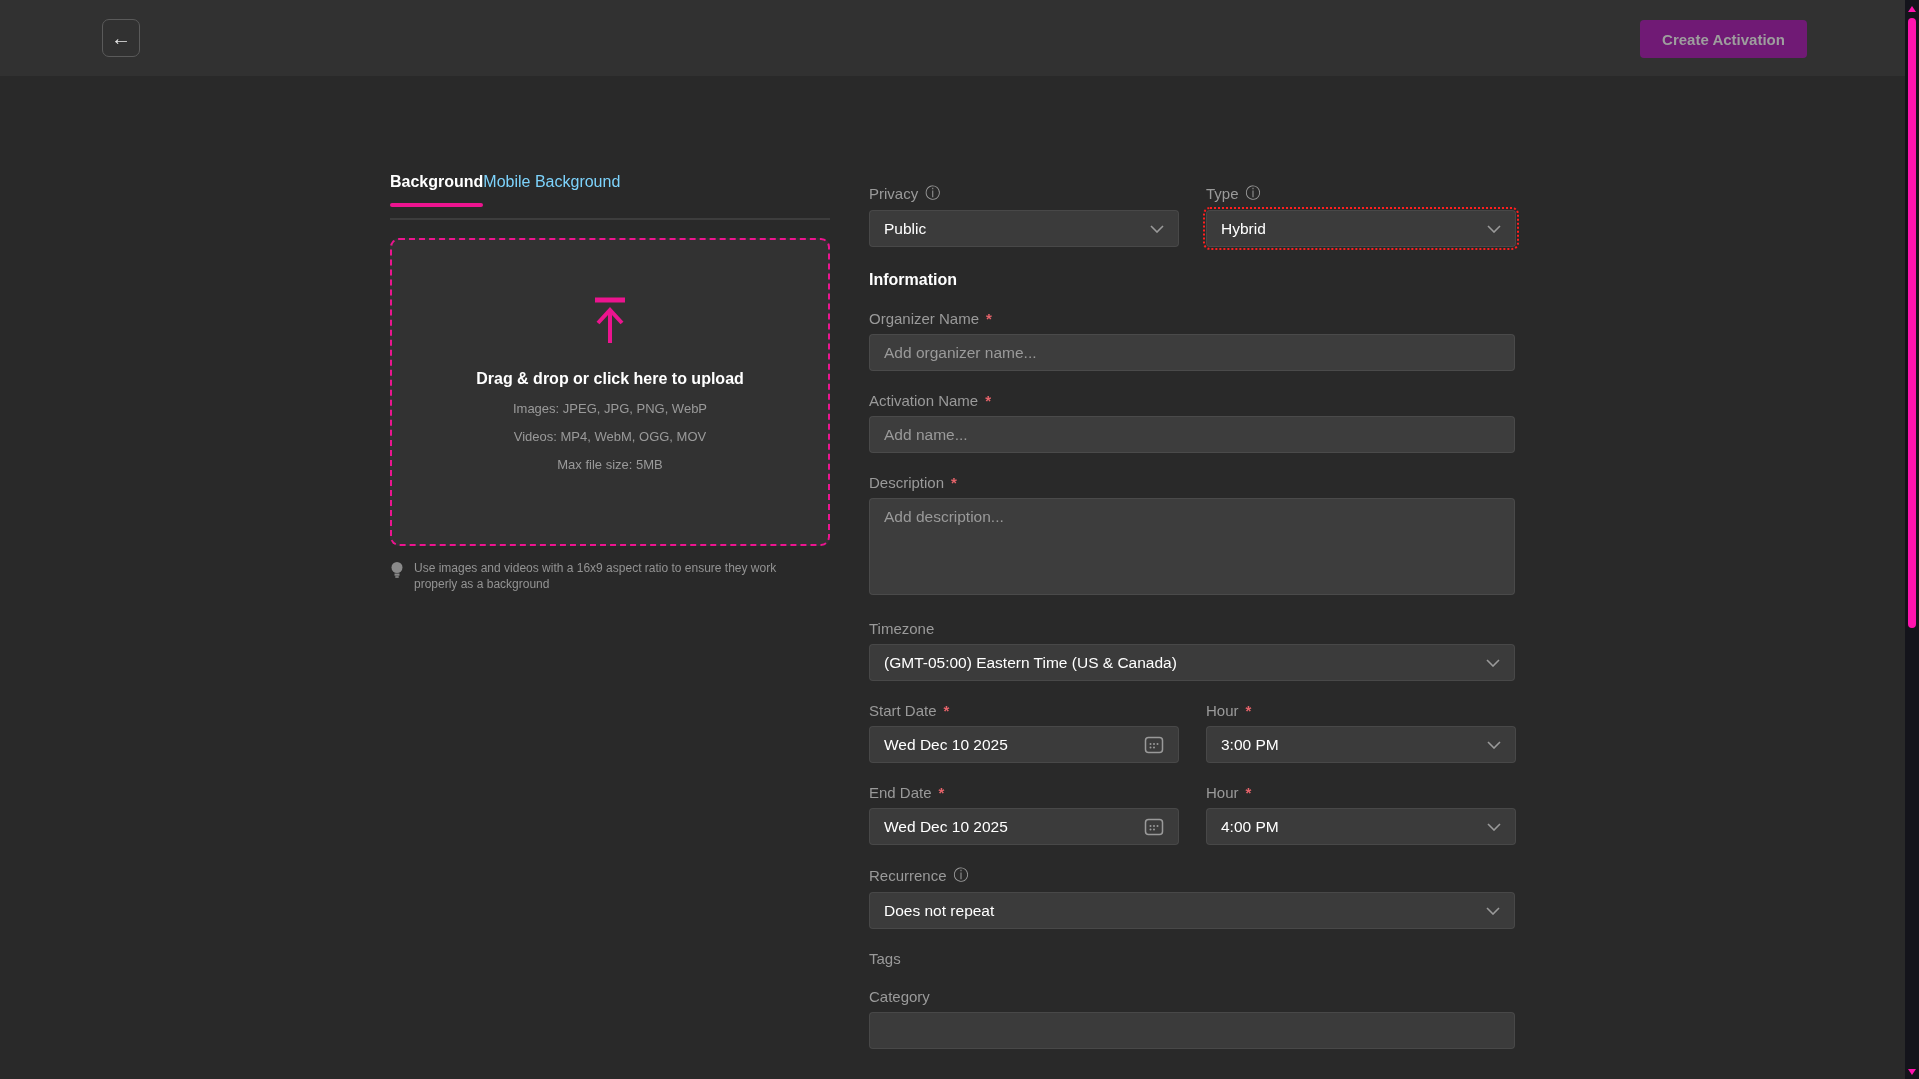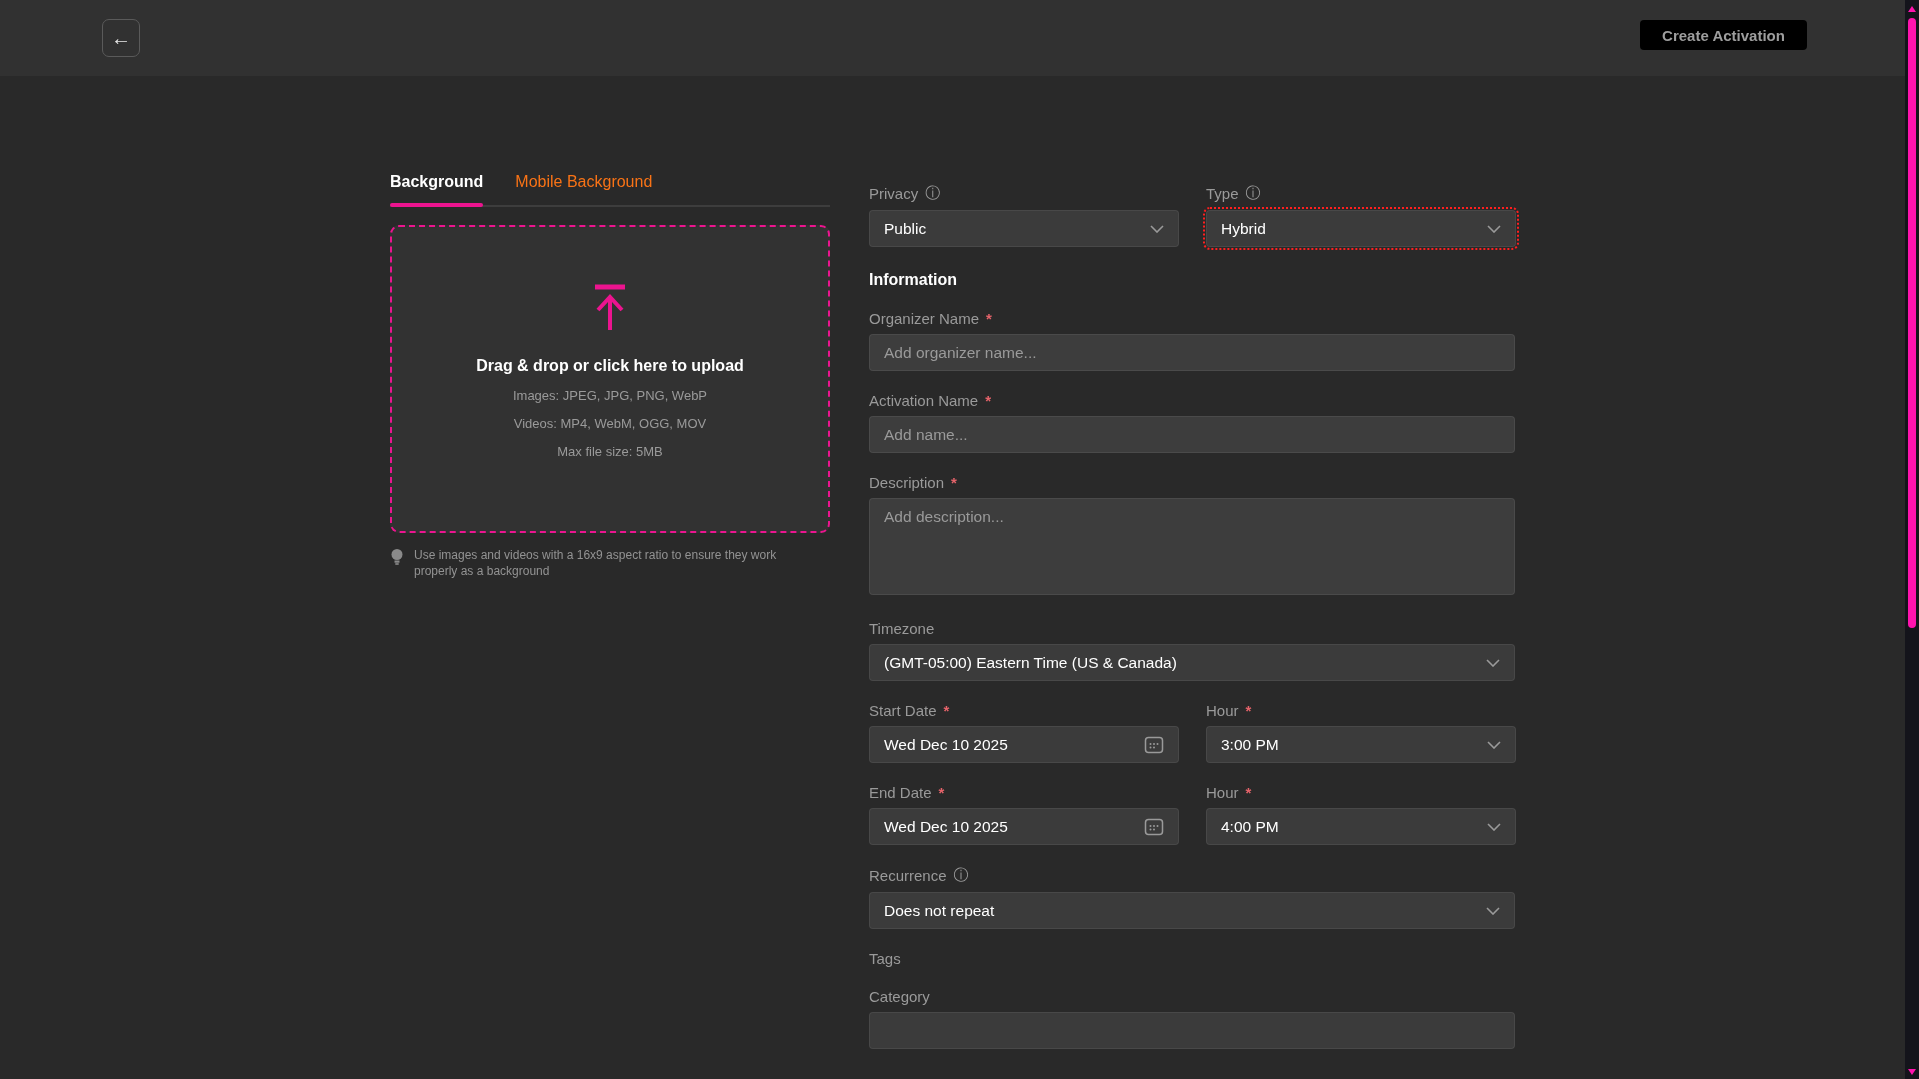--- a/index.html
+++ b/index.html
@@ -16,29 +16,29 @@
   *{box-sizing:border-box;margin:0;padding:0;}
   html,body{background:#000;}
   body{font-family:"Liberation Sans",sans-serif;}
   .page{position:relative;width:1919px;height:1079px;overflow:hidden;background:var(--body-bg);}
 
   
   .topbar{position:absolute;left:0;top:0;width:100%;height:76px;background:var(--header-bg);}
   .back-btn{position:absolute;left:102px;top:19px;width:38px;height:38px;border:1px solid #5a5a5a;
     border-radius:7px;background:transparent;color:#e8e8e8;font-size:20px;display:flex;
     align-items:center;justify-content:center;cursor:pointer;}
-  .create-btn{position:absolute;left:1640px;top:20px;width:167px;height:30px;background:#000000;
+  .create-btn{position:absolute;left:1640px;top:20px;width:167px;height:38px;background:#701a75;
     border:none;border-radius:4px;color:#9E9E9E;font-size:15px;font-weight:700;cursor:pointer;}
 
   
   .lcol{position:absolute;left:390px;top:173px;width:440px;}
-  .tabs{position:relative;display:flex;gap:32px;padding-bottom:14px;border-bottom:2px solid #3d3d3d;}
+  .tabs{position:relative;display:flex;padding-bottom:27px;border-bottom:2px solid #3d3d3d;}
   .tab{font-size:16px;cursor:pointer;background:none;border:none;font-family:inherit;}
   .tab.active{color:#fff;font-weight:700;position:relative;}
-  .tab.inactive{color:#f97316;font-weight:400;}
+  .tab.inactive{color:#7dd3fc;font-weight:400;}
   .tab.active::after{content:"";position:absolute;left:0;right:0;bottom:-16px;height:4px;
     background:var(--accent-pink);border-radius:2px;}
   .dropzone{margin-top:18px;width:440px;height:308px;background:var(--dropzone-bg);
     border:2px dashed var(--accent-pink);border-radius:9px;display:flex;flex-direction:column;
     align-items:center;text-align:center;padding-top:56px;cursor:pointer;}
   .dz-title{color:#fff;font-weight:700;font-size:16px;margin-top:26px;}
   .dz-line{color:#9a9a9a;font-size:13px;margin-top:13px;}
   .hint{display:flex;gap:10px;margin-top:14px;width:410px;color:#939393;font-size:12px;line-height:16px;}
   .hint svg{flex:0 0 auto;margin-top:1px;}
 

